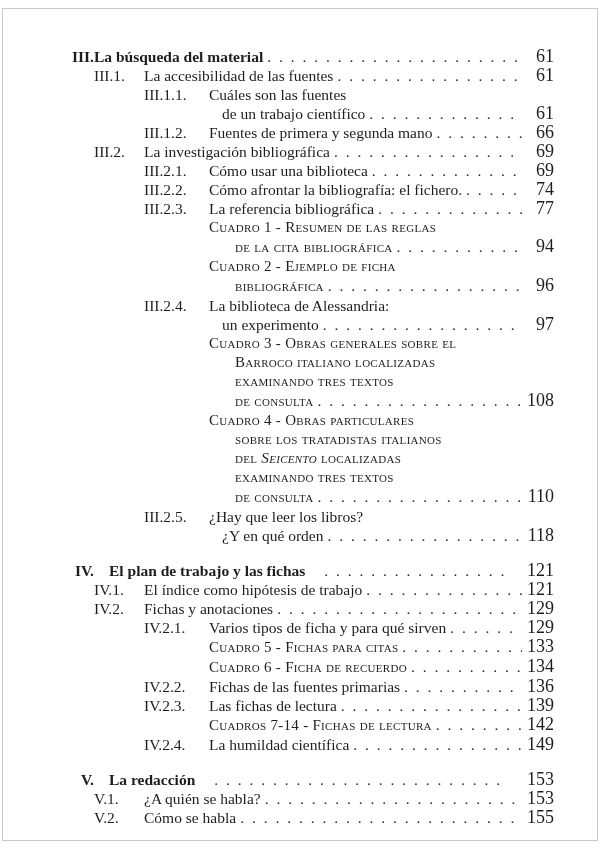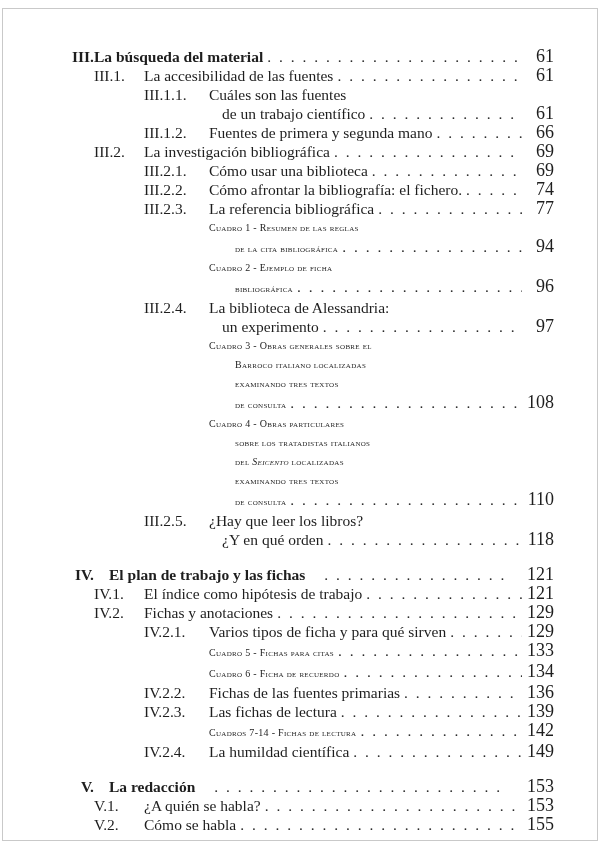--- a/index.html
+++ b/index.html
@@ -50,21 +50,21 @@
   .lvl-chapter > .label { width: 51px; text-align: right; }
   .lvl-section { padding-left: 91px; }
   .lvl-section > .label { width: 50px; }
   .lvl-subsection { padding-left: 141px; }
   .lvl-subsection > .label { width: 65px; }
   .lvl-subsection-cont { padding-left: 219px; align-items: center; }
   .lvl-cuadro { padding-left: 206px; }
   .lvl-cuadro-cont { padding-left: 232px; }
   .lvl-cuadro .text, .lvl-cuadro-cont .text {
     font-variant: small-caps;
-    font-size: 10px;
+    font-size: 15px;
     letter-spacing: 0.3px;
   }
   .t-italic { font-style: italic; }
   .gap-before { margin-top: 16px; gap: 15px; }
 </style>
 </head>
 <body>
 
 <div class="page-frame">
   <div class="toc">

